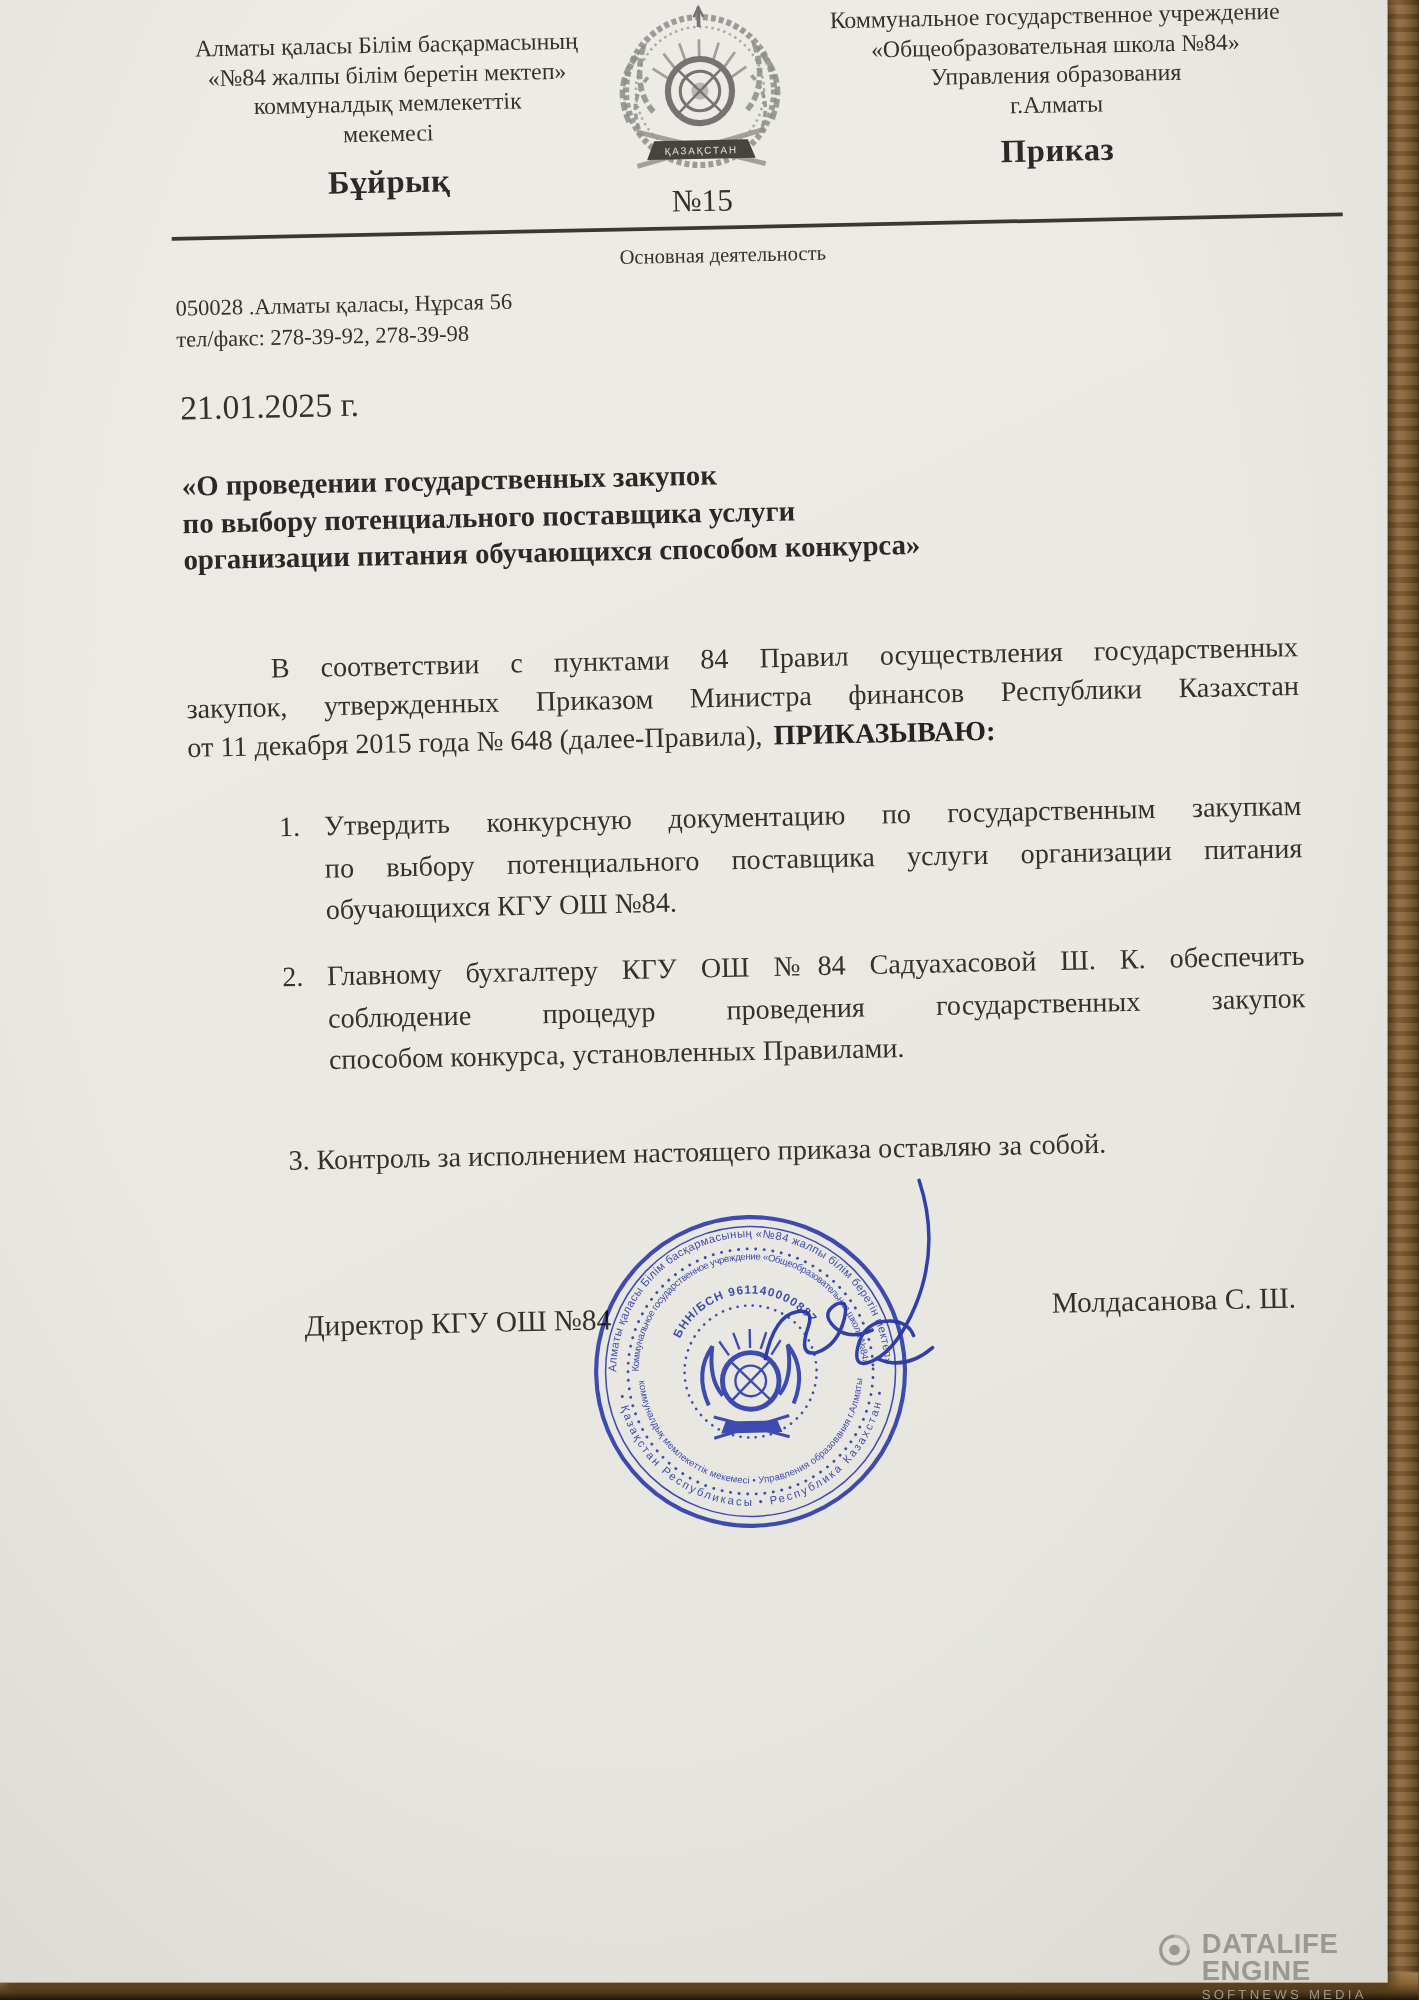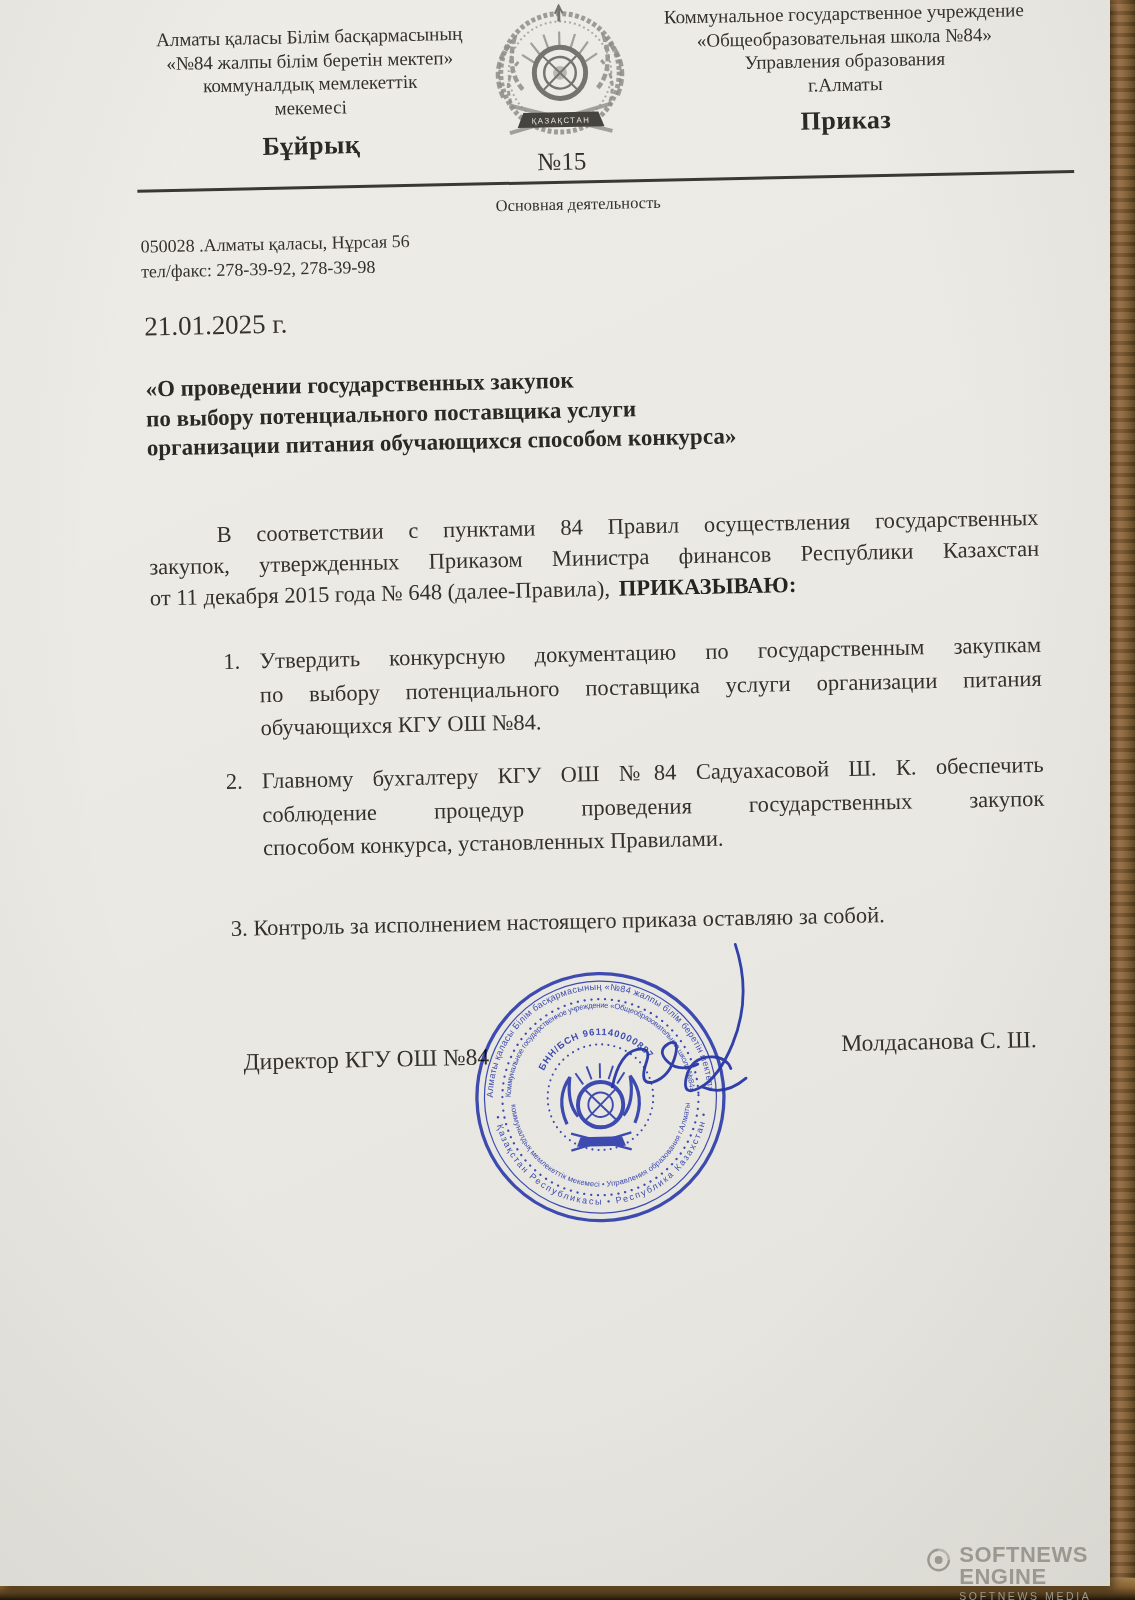--- a/index.html
+++ b/index.html
@@ -238,18 +238,18 @@
 
   <div class="watermark">
     <svg width="32" height="32" viewBox="0 0 32 32">
       <g stroke="#98968c" fill="none" stroke-width="3">
         <path d="M16,3 A13,13 0 1 0 29,16"></path>
         <path d="M29,16 A13,13 0 0 0 16,3" stroke-width="3" opacity=".6"></path>
         <circle cx="16" cy="16" r="5" fill="#98968c" stroke="none"></circle>
       </g>
     </svg>
     <div>
-      <div class="wm-title">SOFTNEWS ENGINE</div>
+      <div class="wm-title">DATALIFE ENGINE</div>
       <div class="wm-sub">SOFTNEWS MEDIA GROUP</div>
     </div>
   </div>
 
 </div>
 
 </body></html>

